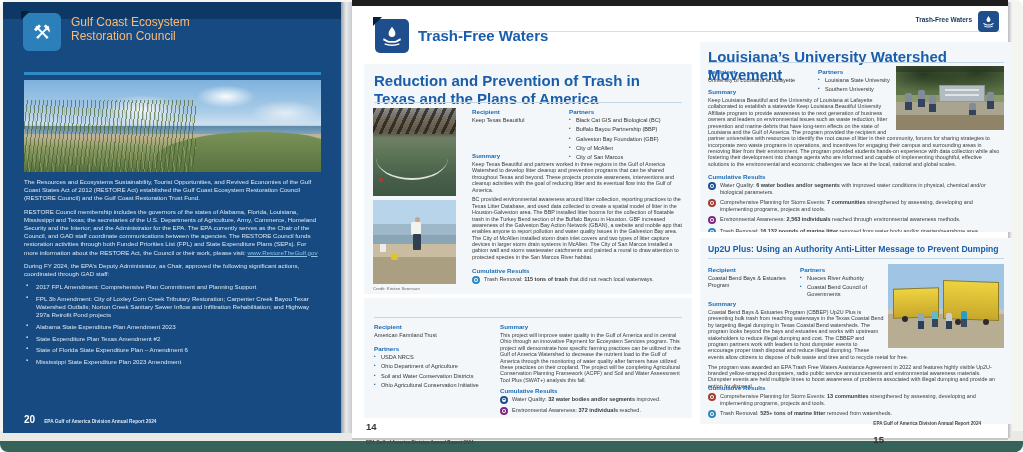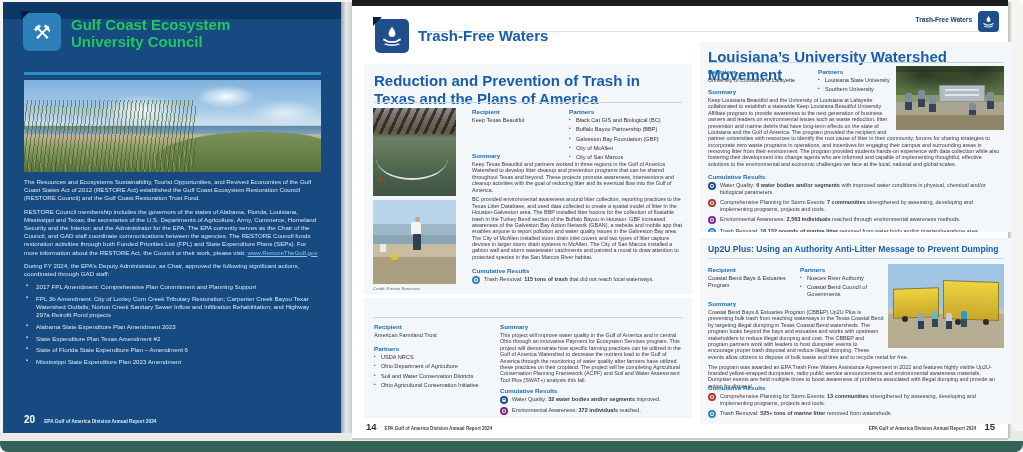--- a/index.html
+++ b/index.html
@@ -13,21 +13,21 @@
   .bottom-strip{position:absolute;left:0;right:0;bottom:0;height:11px;background:#35635a;}
   .under-pages{position:absolute;left:0;right:0;bottom:11px;height:10px;background:#e9eae6;}
 
   
   .navy-page{position:absolute;left:3px;top:2px;width:338px;height:431px;background:#164a80;overflow:hidden;}
   .navy-topband{position:absolute;left:0;top:0;right:0;height:17px;background:#0d3866;}
   .navy-icon{position:absolute;left:20px;top:11px;width:38px;height:38px;background:#2c7fb8;border-radius:6px;
     display:flex;align-items:center;justify-content:center;}
   .fold{position:absolute;width:0;height:0;border-top:9px solid #071f3d;border-right:9px solid transparent;left:-2px;top:-2px;}
   .navy-icon .glyph{color:#fff;font-size:20px;line-height:1;}
-  .navy-title{position:absolute;left:68px;top:14px;color:#22c55e;font-weight:bold;font-size:15px;line-height:1.15;}
+  .navy-title{position:absolute;left:68px;top:14px;color:#fdba74;font-weight:normal;font-size:12px;line-height:1.15;}
   .navy-rule{position:absolute;left:21px;top:70px;width:297px;height:3px;background:#2f8ac6;}
   .left-body{position:absolute;left:21px;top:176px;width:298px;color:#dde8f3;font-size:6.2px;line-height:1.32;}
   .left-body p{margin:0 0 5px 0;}
   .left-link{color:#8fc6ec;text-decoration:underline;}
   .lp-bullets{list-style:none;margin:3px 0 0 0;padding:0;}
   .lp-bullets li{position:relative;padding-left:12px;margin-bottom:3.5px;}
   .lp-bullets li::before{content:"▪";position:absolute;left:2px;top:-1px;color:#cfe0ef;font-size:6px;}
   .navy-footer{position:absolute;left:21px;bottom:8px;display:flex;align-items:baseline;gap:9px;color:#fff;}
   .pgnum-l{font-size:10px;font-weight:bold;}
   .foot-l{font-size:4.8px;font-weight:bold;color:#dbe6f2;}
@@ -65,21 +65,21 @@
 
   .res{display:flex;gap:4px;margin-bottom:3.6px;font-size:5.5px;color:#3a3a3a;line-height:1.22;align-items:flex-start;}
   .res-icon{flex:0 0 auto;width:8px;height:8px;border-radius:50%;border:2px solid;background:#fff;position:relative;margin-top:0;}
   .res-icon::after{content:"";position:absolute;inset:1.2px;border-radius:50%;background:currentColor;}
   .ri-water{border-color:#1b4e8f;color:#1b4e8f;}
   .ri-storm{border-color:#a33b30;color:#a33b30;}
   .ri-aware{border-color:#7d2882;color:#7d2882;}
   .ri-trash{border-color:#2e86c1;color:#2e86c1;}
   .res-bold{font-weight:bold;}
 
-  .sheet-footer{position:absolute;top:421px;display:flex;align-items:baseline;gap:8px;}
+  .sheet-footer{position:absolute;top:421px;display:flex;align-items:baseline;gap:8px;flex-direction:column;}
   .pgnum{font-size:9.5px;font-weight:bold;color:#333;}
   .foot-txt{font-size:4.6px;font-weight:bold;color:#444;}
 
   .float-spacer{float:right;}
 
   
   .photo{position:absolute;overflow:hidden;background:#bbb;}
   .ph-beach{background:linear-gradient(180deg,#7fb2dd 0%,#a9cce8 34%,#cde0ef 48%,#9db3c0 53%,#c2b394 62%,#8a9a63 74%,#55703f 100%);}
   .ph-beach .clouds{position:absolute;inset:0 0 40% 0;
     background:radial-gradient(42px 16px at 68% 30%,rgba(255,255,255,.95),transparent 70%),
@@ -125,21 +125,21 @@
   <div class="navy-page">
     <div class="navy-topband"></div>
 
     <div class="navy-icon">
       <span class="fold"></span>
       <span class="glyph">⚒</span>
     </div>
 
     <div class="navy-title">
       <div>Gulf Coast Ecosystem</div>
-      <div>University Council</div>
+      <div>Restoration Council</div>
     </div>
 
     <div class="navy-rule"></div>
 
     <div class="photo ph-beach" style="left:21px;top:78px;width:297px;height:92px;">
       <div class="clouds"></div>
       <div class="sea"></div>
       <div class="dune"></div>
       <div class="grass"></div>
     </div>
@@ -379,19 +379,19 @@
           <span class="res-icon ri-storm"></span>
           <span><span>Comprehensive Planning for Storm Events: </span><span class="res-bold">13 communities</span><span> strengthened by assessing, developing and implementing programs, projects and tools.</span></span>
         </div>
         <div class="res">
           <span class="res-icon ri-trash"></span>
           <span><span>Trash Removal: </span><span class="res-bold">525+ tons of marine litter</span><span> removed from watersheds.</span></span>
         </div>
       </div>
     </div>
 
-    <div class="sheet-footer" style="right:13px;">
+    <div class="sheet-footer" style="right:27px;">
       <span class="foot-txt">EPA Gulf of America Division Annual Report 2024</span>
       <span class="pgnum">15</span>
     </div>
   </div>
 
 </div>
 
 </body></html>

